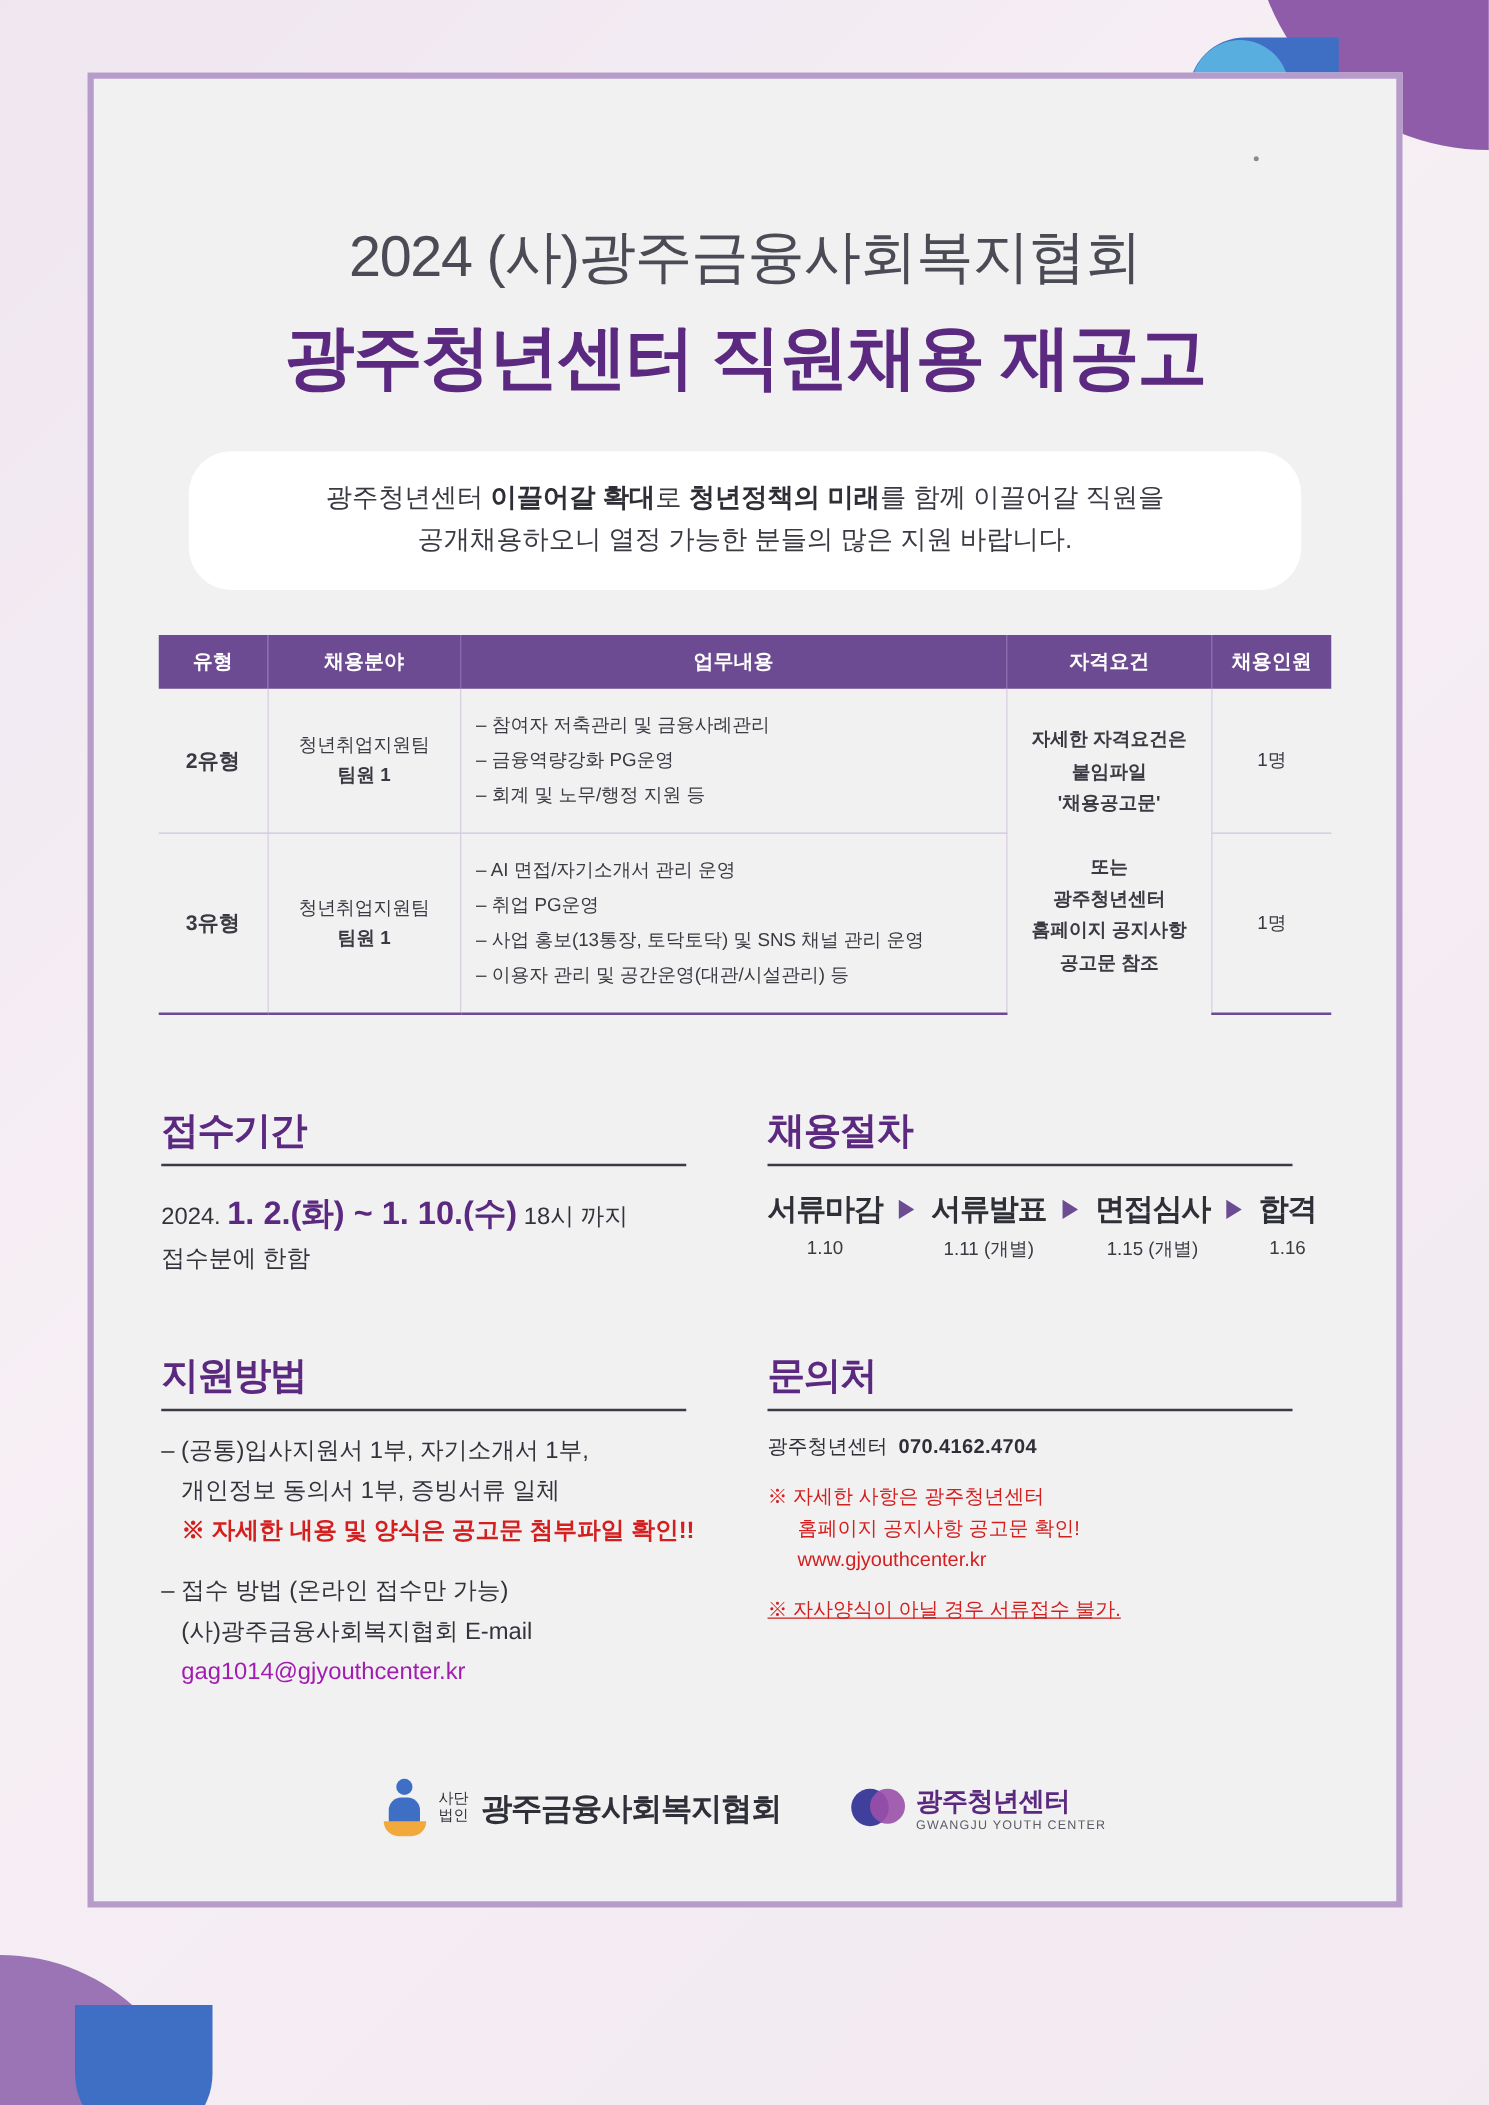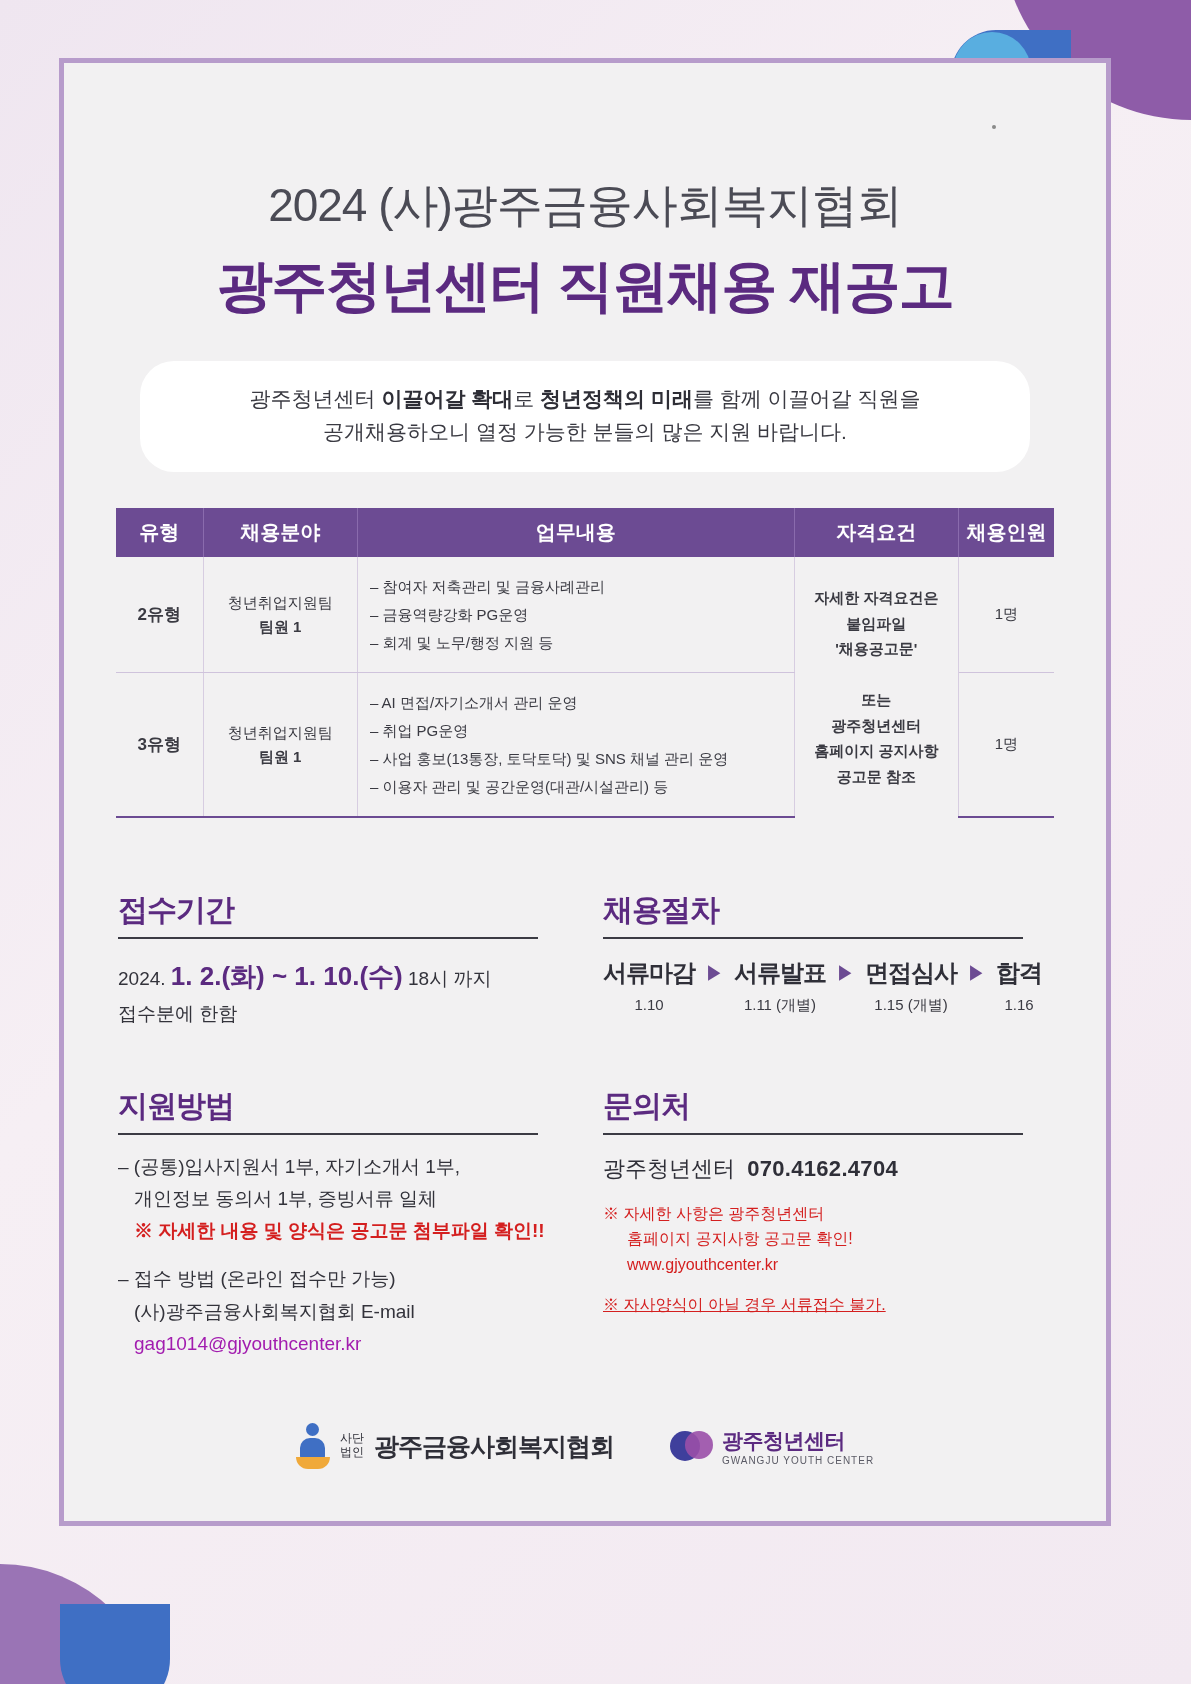--- a/index.html
+++ b/index.html
@@ -53,21 +53,21 @@
     position: absolute;
     bottom: -30px; left: 60px;
     width: 110px; height: 110px;
     background: #3f6fc4;
     border-radius: 0 0 70px 70px;
   }
 
   
   .card {
     position: absolute;
-    left: 59px; top: 58px;
+    left: 70px; top: 58px;
     width: 1052px; height: 1468px;
     background: #f2f1f2;
     border: 5px solid #b79ccb;
     box-sizing: border-box;
   }
   .card-inner {
     position: relative;
     width: 100%;
     height: 100%;
     box-sizing: border-box;
@@ -117,21 +117,21 @@
   .tbl-wrap { margin: 36px 4px 0; }
   table.jobs {
     width: 100%;
     border-collapse: collapse;
     font-size: 15px;
     color: #3a3a42;
   }
   table.jobs th {
     background: #6c4b93;
     color: #fff;
-    font-size: 20px;
+    font-size: 16px;
     padding: 11px 4px;
     font-weight: bold;
     border-right: 1px solid #8a6bad;
   }
   table.jobs th:last-child { border-right: none; }
   table.jobs td {
     padding: 16px 12px;
     vertical-align: middle;
     border-bottom: 1px solid #cfc3dc;
     border-right: 1px solid #d7cde1;
@@ -179,21 +179,21 @@
   .step .date { font-size: 15px; color: #3a3a42; margin-top: 7px; white-space: nowrap; }
   .arrow { color: #6c4b93; font-size: 19px; margin: 4px 10px 0; }
 
   .block-2 { margin-top: 56px; }
   .apply-list { font-size: 19px; line-height: 1.7; color: #33333b; }
   .apply-list .item { margin-bottom: 16px; }
   .apply-list .ind { display: block; padding-left: 16px; }
   .warn { color: #d41f1f; font-weight: bold; padding-left: 16px; display: block; }
   .mail { color: #a21caf; padding-left: 16px; display: block; }
 
-  .contact-line { font-size: 22px; color: #2f2f38; }
+  .contact-line { font-size: 16px; color: #2f2f38; }
   .contact-line .phone { font-weight: bold; letter-spacing: 0.3px; }
   .note { color: #d41f1f; font-size: 16px; line-height: 1.6; margin-top: 14px; }
   .note .ind { display: block; padding-left: 24px; }
   .note .u { text-decoration: underline; }
 
   
   .footer {
     position: absolute;
     left: 0; right: 0; bottom: 52px;
     display: flex;

